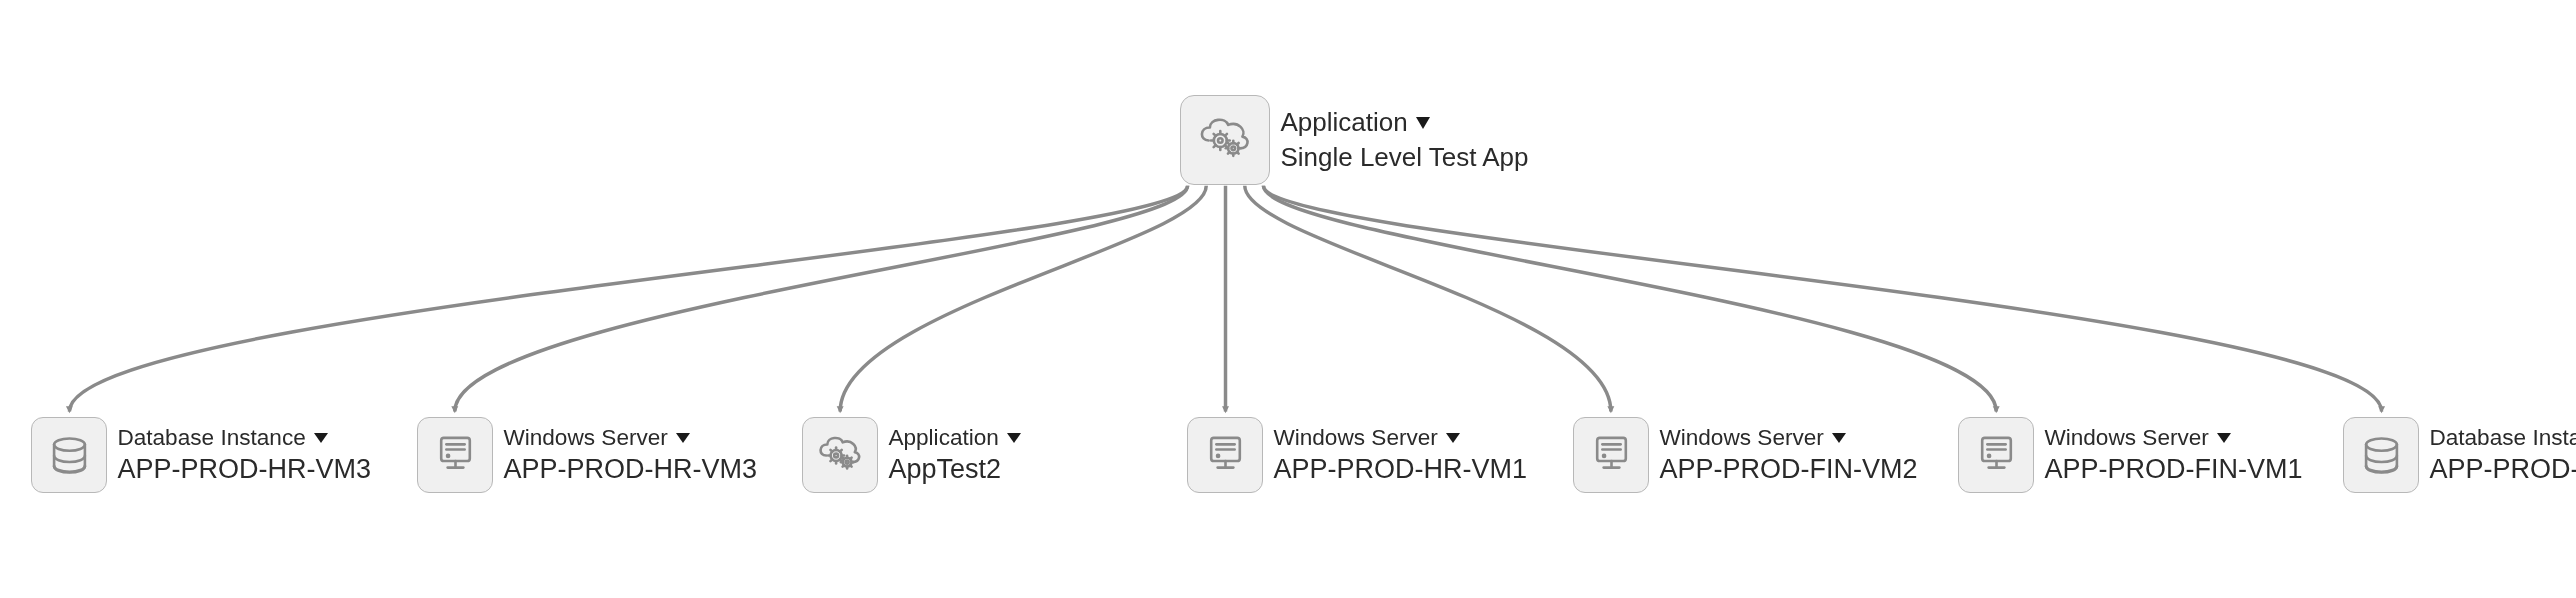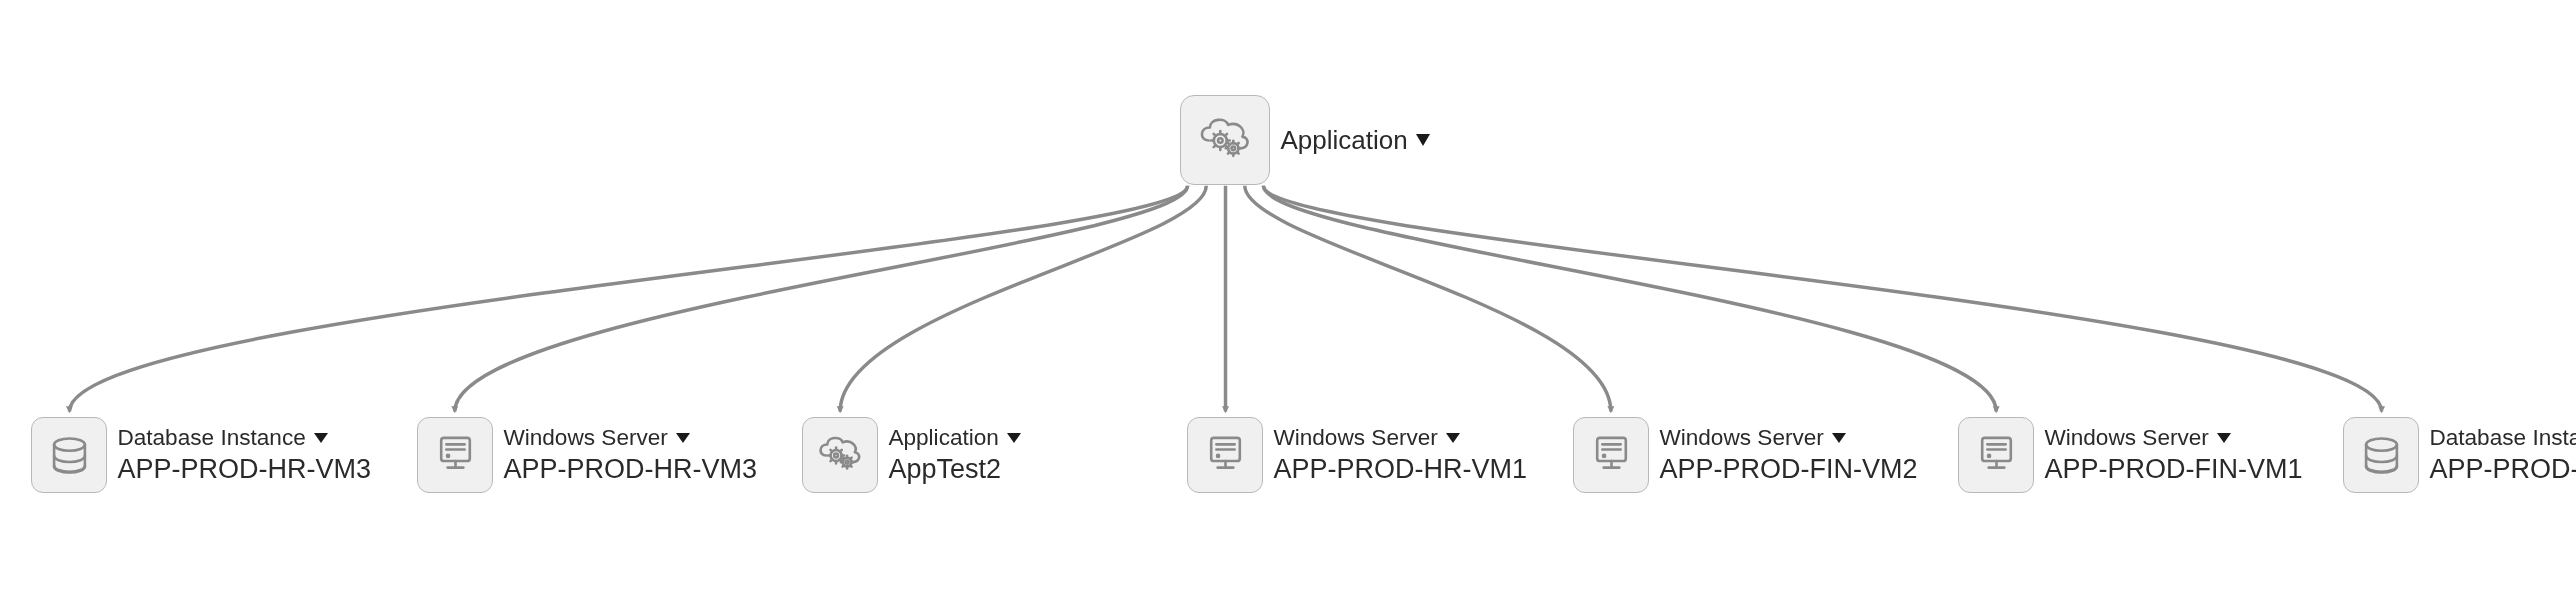--- a/index.html
+++ b/index.html
@@ -133,20 +133,21 @@
               <line x1="46.425599999999996" y1="40.435199999999995" x2="46.425599999999996" y2="37.73952"></line>
               <line x1="50.66145246201989" y1="42.1897475379801" x2="52.567586069928836" y2="40.28361393007115"></line>
     </g>
   </svg>
         </div>
         <div class="labels">
           <div class="type-line">
             <span>Application</span>
             <span class="caret"></span>
           </div>
+          <div class="name-line">Single Level Test App</div>
         </div>
       </div>
       <div class="node" style="left: 31px; top: 417px;">
         <div class="icon-box">
     <svg width="55" height="55" viewBox="0 0 63.36 63.36">
       <g stroke="#8a8a8a" stroke-width="3" fill="none" stroke-linecap="round">
         <ellipse cx="31.68" cy="19.109375999999997" rx="17.7408" ry="7.070976"></ellipse>
         <path d="M 13.9392 19.109375999999997 L 13.9392 44.250624"></path>
         <path d="M 49.4208 19.109375999999997 L 49.4208 44.250624"></path>
         <path d="M 13.9392 44.250624 A 17.7408 7.070976 0 0 0 49.4208 44.250624"></path>

